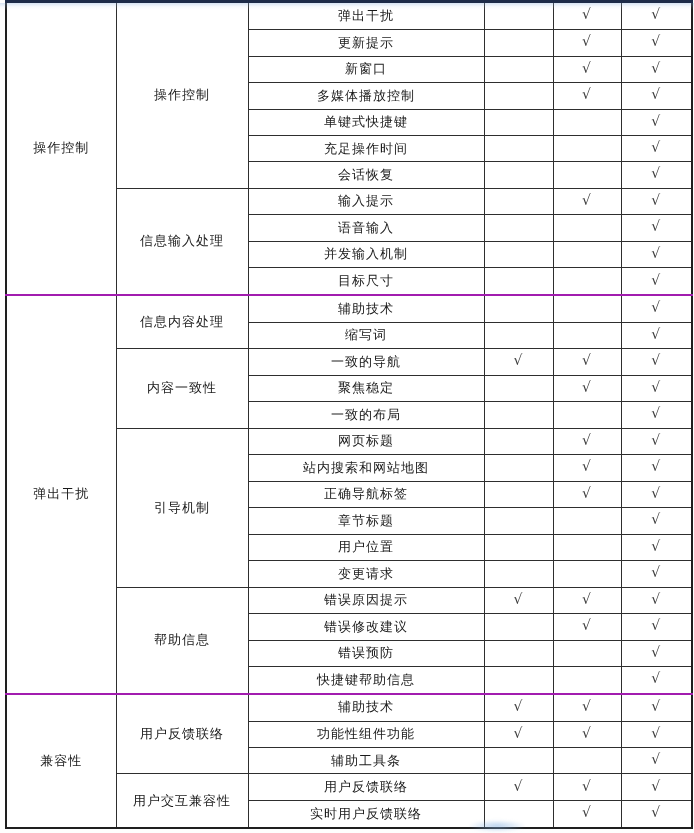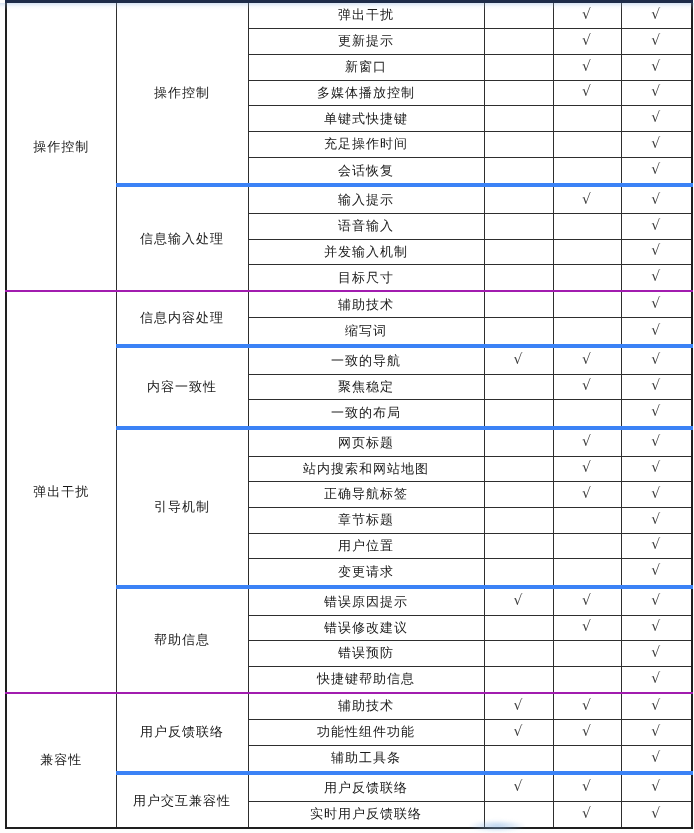--- a/index.html
+++ b/index.html
@@ -34,21 +34,21 @@
     padding: 0 2px;
     text-align: center;
     vertical-align: middle;
     font-size: 13px;
     color: #1a1a1a;
     letter-spacing: 1px;
     line-height: 1.1;
     overflow: hidden;
     white-space: nowrap;
   }
-  table.criteria tr.group-start td { border-top: 4px solid #3b82f6; }
+  table.criteria tr.group-start td { border-top: 1px solid #3b82f6; }
   table.criteria tr.cat-start td   { border-top: 2px solid #a21caf; }
   td.cat  { font-size: 13.5px; letter-spacing: 2px; }
   td.grp  { font-size: 13px;   letter-spacing: 2px; }
   td.item { font-size: 13px; }
   td.chk  { font-size: 14px; }
   .mark {
     color: #3d3d3d;
     font-family: "DejaVu Sans", sans-serif;
     font-size: 14px;
     display: inline-block;

